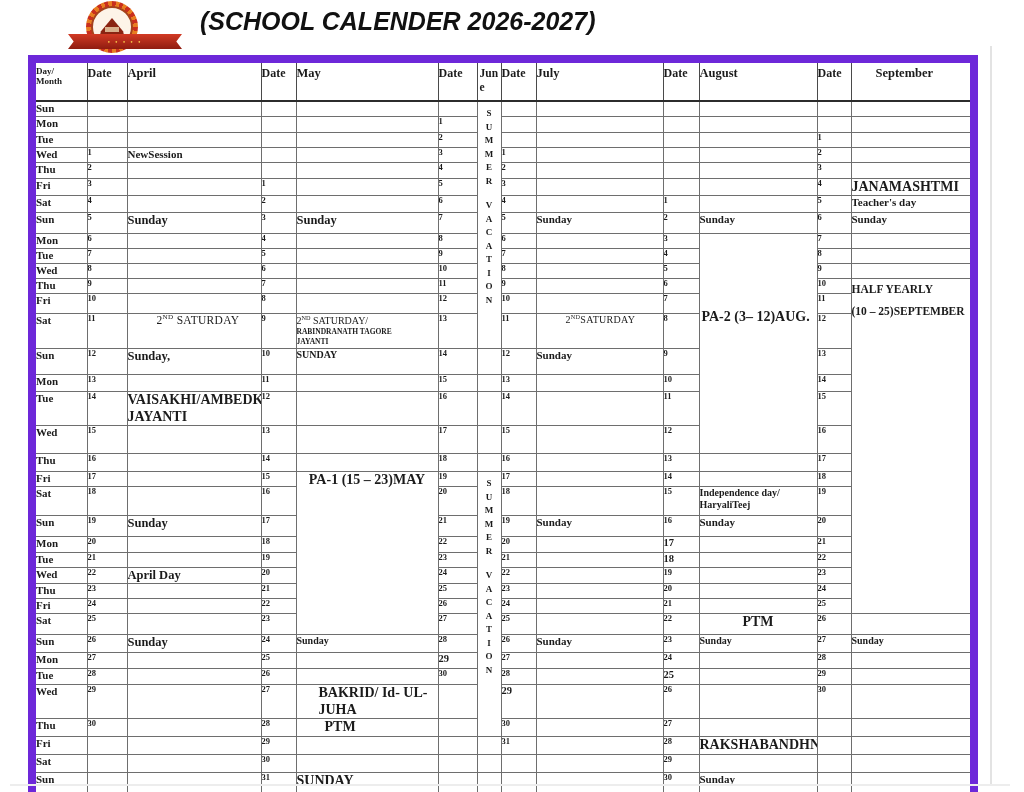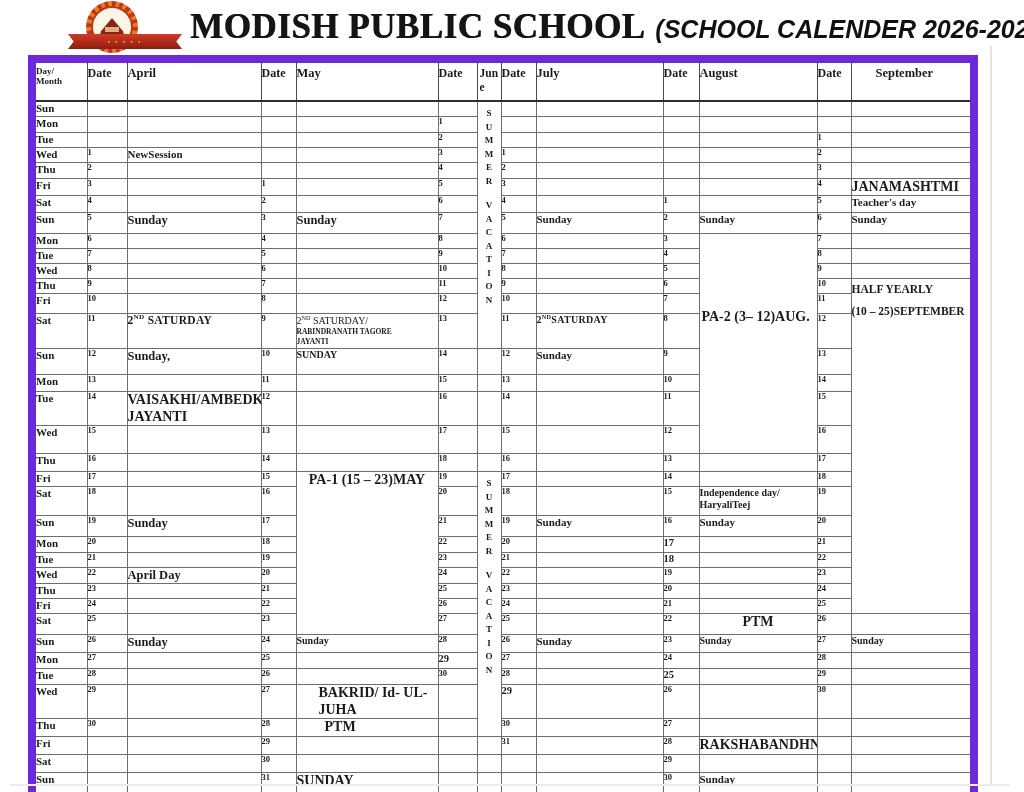--- a/index.html
+++ b/index.html
@@ -34,21 +34,21 @@
   .month-h.sep{padding-left:24px;}
   .month-h.jun-h{padding-left:2px;word-break:break-all;line-height:1.25;font-size:11.5px;}
 
   .day-cell{font-size:11px;font-weight:bold;padding:1px 0 0 4px;vertical-align:top;line-height:1.1;}
   .date-cell{font-size:8.5px;font-weight:bold;padding:1px 0 0 3px;vertical-align:top;line-height:1.1;}
   .date-cell.big{font-size:10.5px;}
   .ev-cell{vertical-align:top;padding:1px 0 0 4px;line-height:1.18;font-weight:bold;font-size:11px;}
   .ev-cell.lg{font-size:12.5px;}
   .ev-cell.s10{font-size:10px;}
   .ev-cell.sm{font-size:14px;}
-  .ev-cell.reg{font-weight:bold;font-size:11.5px;letter-spacing:.3px;}
+  .ev-cell.reg{font-weight:normal;font-size:11.5px;letter-spacing:.3px;padding-left:29px;}
   .ev-cell.reg.s10{font-size:10px;}
   .ev-cell.twosat{font-weight:bold;font-size:7.5px;line-height:1.3;}
   .ev-cell .l1{font-weight:normal;font-size:10px;}
   .ev-cell sup{font-size:62%;vertical-align:super;line-height:0;}
   .ev-cell.ctr{text-align:center;padding-left:0;}
   .ev-cell.ind22{padding-left:22px;margin-left:48px;}
   .ev-cell.ind28{padding-left:28px;}
 
   .pa-cell{font-weight:bold;font-size:14px;vertical-align:top;text-align:center;padding-top:15px;}
   .pa-cell.pa2{text-align:left;padding:75px 0 0 2px;}
@@ -65,21 +65,20 @@
   <div class="titlebar">
     <div class="logo">
       <div class="logo-burst"></div>
       <div class="logo-inner"></div>
       <div class="logo-emblem"></div>
       <div class="logo-ribbon">
           <span>• • • • •</span>
         </div>
     </div>
     <div class="title-text">
-      <span class="school-name">MODISH PUBLIC SCHOOL</span>
       <span class="subtitle">(SCHOOL CALENDER 2026-2027)</span>
     </div>
   </div>
 
   <table class="cal">
     <colgroup>
         <col style="width: 55px;">
         <col style="width: 40px;">
         <col style="width: 134px;">
         <col style="width: 35px;">

